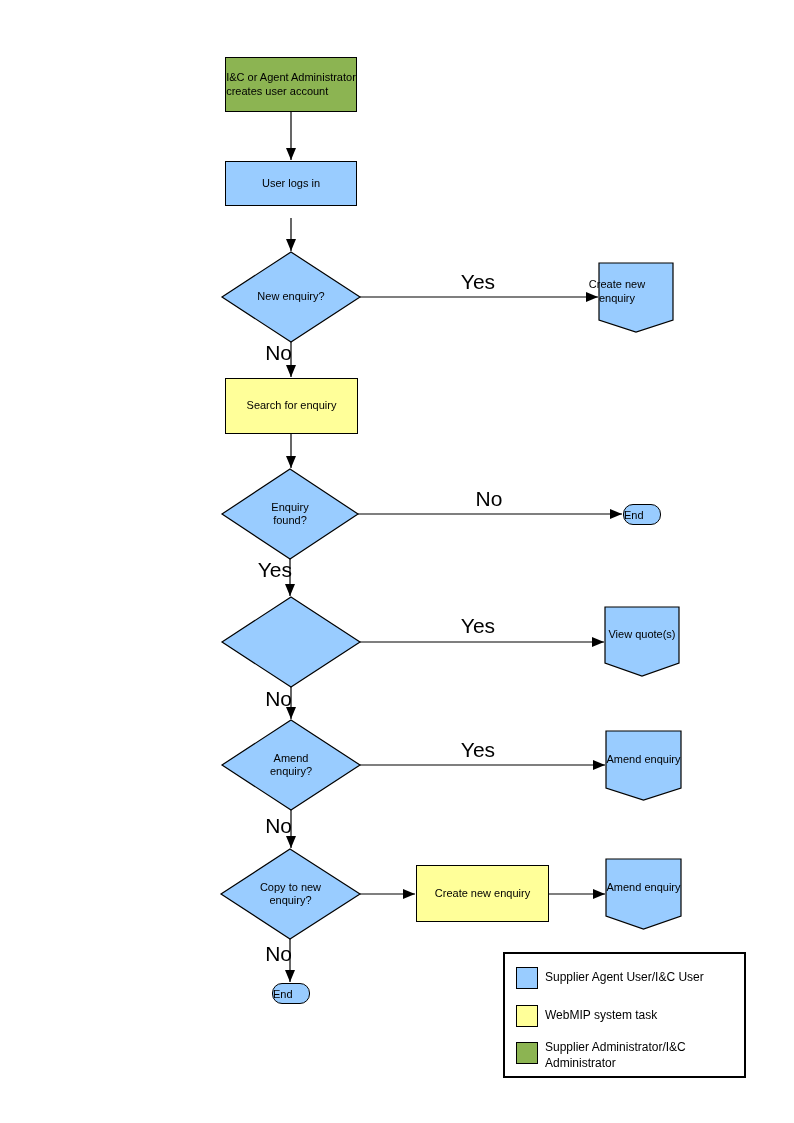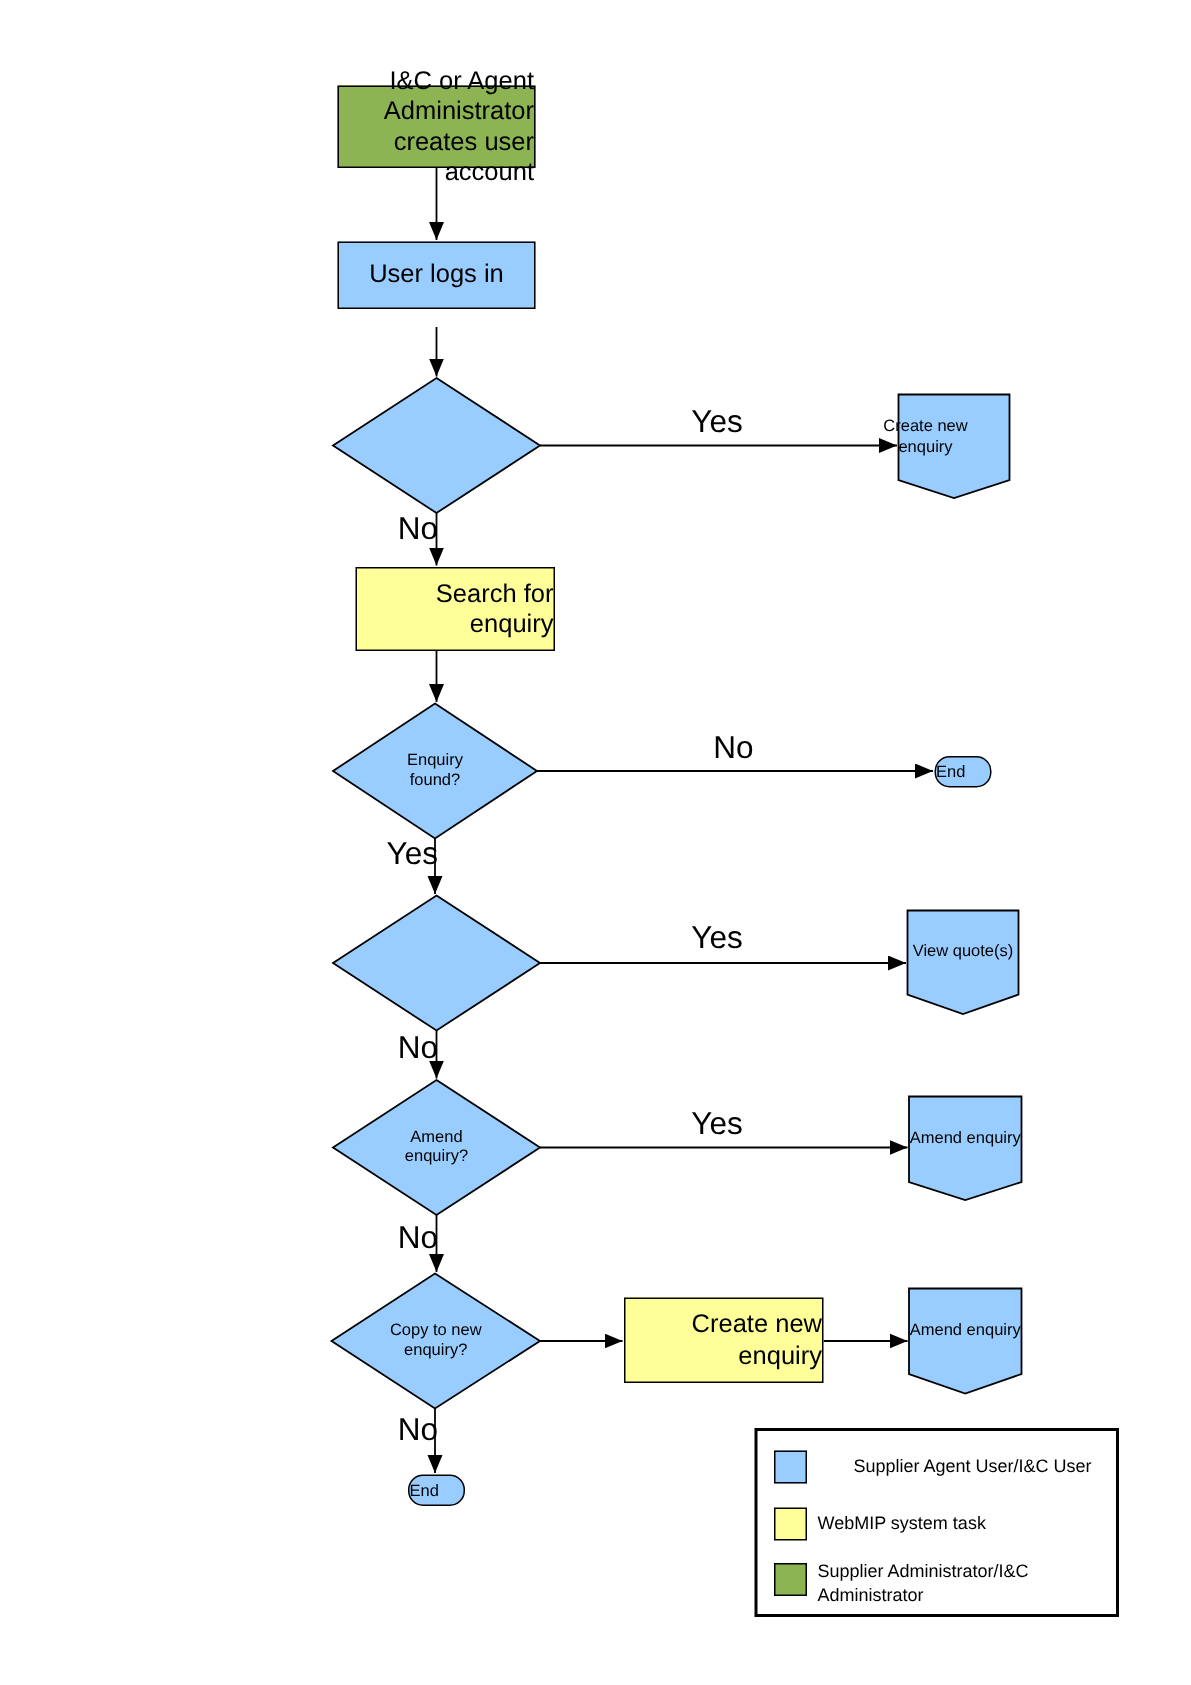--- a/index.html
+++ b/index.html
@@ -6,21 +6,21 @@
   .page {
     position:relative; width:794px; height:1123px; background:#ffffff;
     font-family:"Liberation Sans", sans-serif; color:#000; overflow:hidden;
   }
   svg.connectors { position:absolute; left:0; top:0; width:794px; height:1123px; }
   svg.connectors line { stroke:#000; stroke-width:1.2; }
   svg.connectors polygon { stroke:#000; stroke-width:1.2; }
   .box {
     position:absolute; border:1px solid #000; box-sizing:border-box;
     display:flex; align-items:center; justify-content:center;
-    text-align:right; font-size:17px; line-height:1.2; white-space:pre-line;
+    text-align:left; font-size:11px; line-height:1.2; white-space:pre-line;
   }
   .overlay {
     position:absolute; display:flex; align-items:center; justify-content:center;
     text-align:center; font-size:11px; line-height:1.2; white-space:pre-line;
     pointer-events:none;
   }
   .edge-label { position:absolute; font-size:21px; line-height:1.1; }
   .ra { text-align:right; }
   .ca { text-align:center; }
   .endpill {
@@ -80,28 +80,29 @@
 
   <div class="box" style="left: 225px; top: 57px; width: 132px; height: 55px; background: rgb(140, 180, 82);">
     <span>I&amp;C or Agent Administrator
 creates user account</span>
   </div>
 
   <div class="box" style="left: 225px; top: 161px; width: 132px; height: 45px; background: rgb(153, 204, 255);">
     <span>User logs in</span>
   </div>
 
-  <div class="box" style="left: 225px; top: 378px; width: 133px; height: 56px; background: rgb(255, 255, 153); margin-left: 12px;">
+  <div class="box" style="left: 225px; top: 378px; width: 133px; height: 56px; background: rgb(255, 255, 153);">
     <span>Search for enquiry</span>
   </div>
 
   <div class="box" style="left: 416px; top: 865px; width: 133px; height: 57px; background: rgb(255, 255, 153);">
     <span>Create new enquiry</span>
   </div>
 
+  <div class="overlay" style="left:222px;top:252px;width:138px;height:90px;">New enquiry?</div>
   <div class="overlay" style="left:222px;top:469px;width:136px;height:90px;">Enquiry
 found?</div>
   <div class="overlay" style="left:222px;top:720px;width:138px;height:90px;">Amend
 enquiry?</div>
   <div class="overlay" style="left:221px;top:849px;width:139px;height:90px;">Copy to new
 enquiry?</div>
 
   <div class="overlay" style="left:580px;top:263px;width:74px;height:57px;">Create new
 enquiry</div>
   <div class="overlay" style="left:605px;top:607px;width:74px;height:56px;text-align:right;">View quote(s)</div>
@@ -120,21 +121,21 @@
 
   <div class="endpill" style="left: 623px; top: 504px; width: 38px; height: 21px; background: rgb(153, 204, 255);">
     <span>End</span>
   </div>
   <div class="endpill" style="left: 272px; top: 983px; width: 38px; height: 21px; background: rgb(153, 204, 255);">
     <span>End</span>
   </div>
 
   <div class="legend">
     <div class="swatch" style="top: 13px; background: rgb(153, 204, 255);"></div>
-    <div class="llabel" style="top:16px;margin-left:24px;">Supplier Agent User/I&amp;C User</div>
+    <div class="llabel" style="top:16px;">Supplier Agent User/I&amp;C User</div>
 
     <div class="swatch" style="top: 51px; background: rgb(255, 255, 153);"></div>
     <div class="llabel" style="top:54px;">WebMIP system task</div>
 
     <div class="swatch" style="top: 88px; background: rgb(140, 180, 82);"></div>
     <div class="llabel" style="top:86px;">Supplier Administrator/I&amp;C
 Administrator</div>
   </div>
 
 </div>

